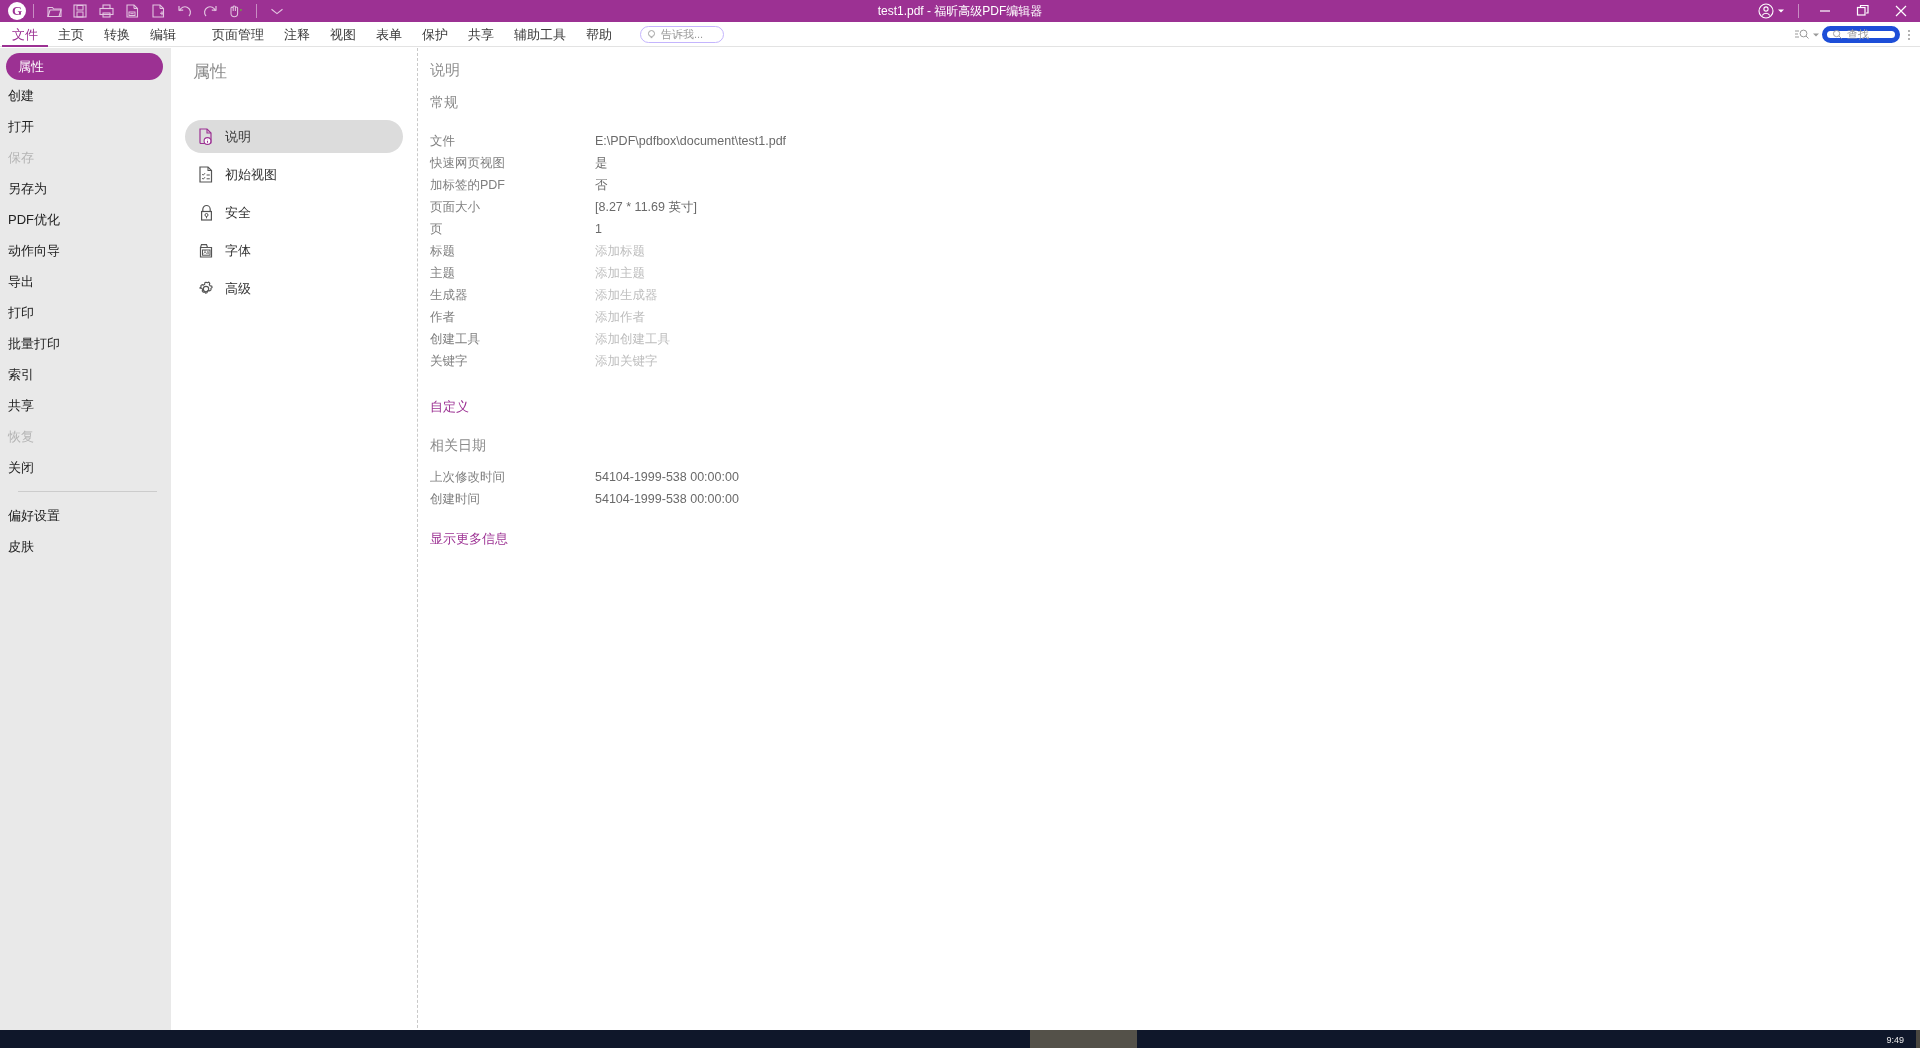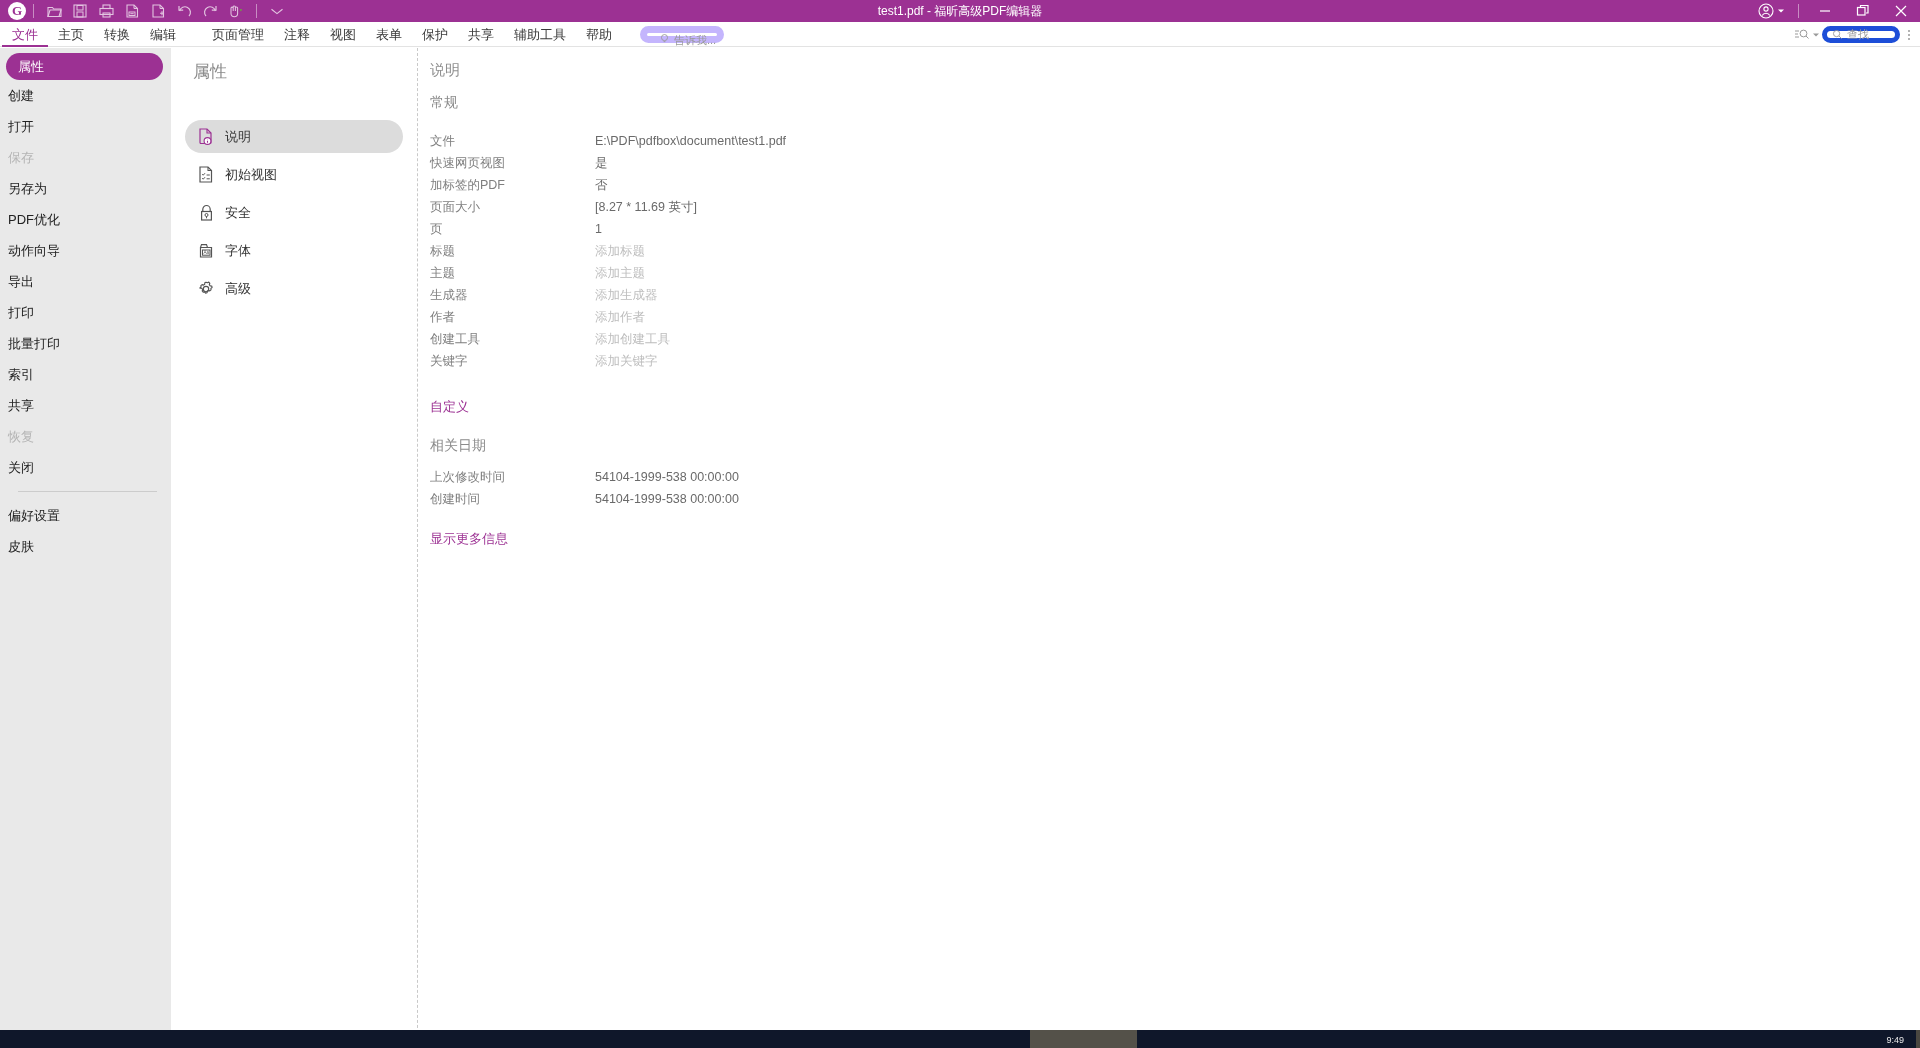--- a/index.html
+++ b/index.html
@@ -80,23 +80,23 @@
   .menu-item.active {
     color: #9C3193;
     border-bottom: 2px solid #9C3193;
     font-weight: normal;
   }
   #menu-left { display: flex; align-items: center; margin-left: 2px; }
   #menu-mid  { display: flex; align-items: center; margin-left: 16px; }
   #tellme {
     margin-left: 18px;
     width: 84px; height: 17px;
-    border: 7px solid #c4b5fd; border-radius: 9px;
-    display: flex; 
-    padding-left: 12px; gap: 4px;
+    border: 1px solid #c4b5fd; border-radius: 9px;
+    display: flex; align-items: center;
+    padding-left: 5px; gap: 4px;
     color: #9a9a9a; font-size: 11px;
   }
   #menu-right {
     position: absolute; right: 4px; top: 0;
     height: 25px; display: flex; align-items: center; gap: 2px;
   }
   #findbox {
     width: 78px; height: 17px;
     border: 5px solid #1d4ed8; border-radius: 9px;
     display: flex; align-items: center;

